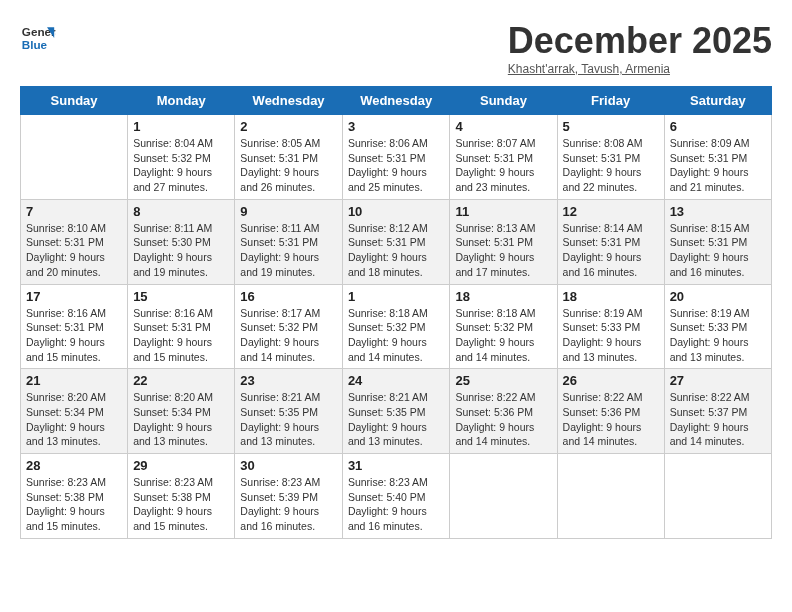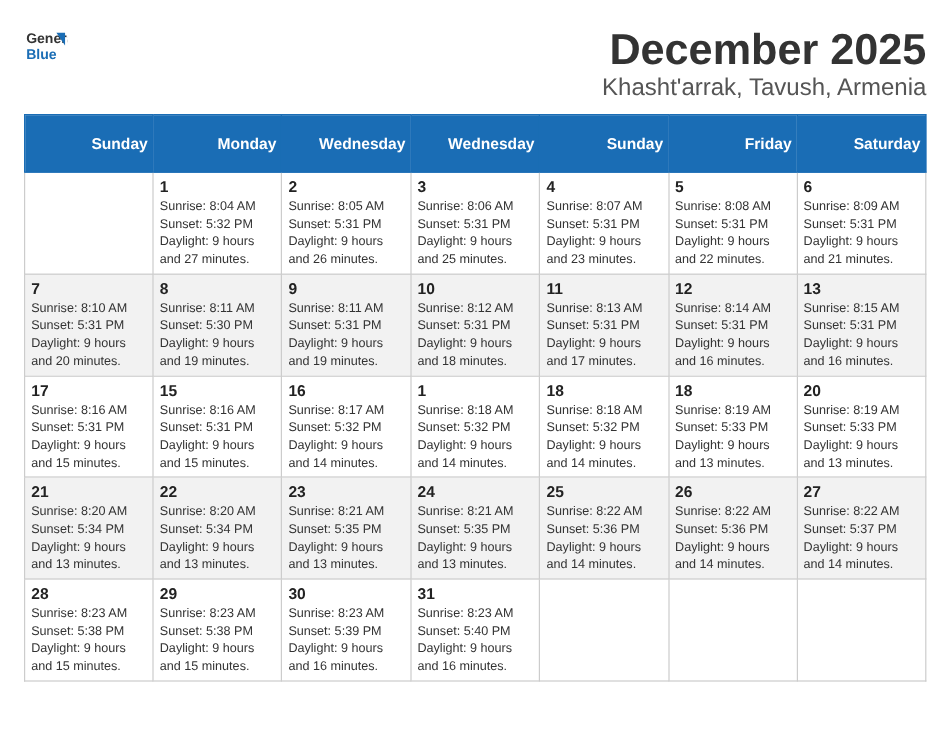--- a/index.html
+++ b/index.html
@@ -19,41 +19,42 @@
     .logo {
       display: flex;
       align-items: center;
       gap: 4px;
     }
     .logo-icon {
       width: 36px;
       height: 36px;
     }
     .title-block {
-      text-align: right;
+      text-align: left;
     }
     .month-title {
       font-size: 36px;
       font-weight: bold;
       color: #333;
     }
     .subtitle {
-      font-size: 20px;
+      font-size: 12px;
       color: #555;
+      text-decoration: underline;
     }
     table {
       width: 100%;
       border-collapse: collapse;
       font-size: 11px;
     }
     thead tr th {
       background-color: #1a6db5;
       color: #fff;
-      padding: 16px 4px;
-      text-align: right;
+      padding: 6px 4px;
+      text-align: center;
       font-size: 13px;
       border: 1px solid #1a6db5;
     }
     tbody tr td {
       border: 1px solid #ccc;
       vertical-align: top;
       padding: 4px 5px;
       min-height: 80px;
       width: 108px;
     }

